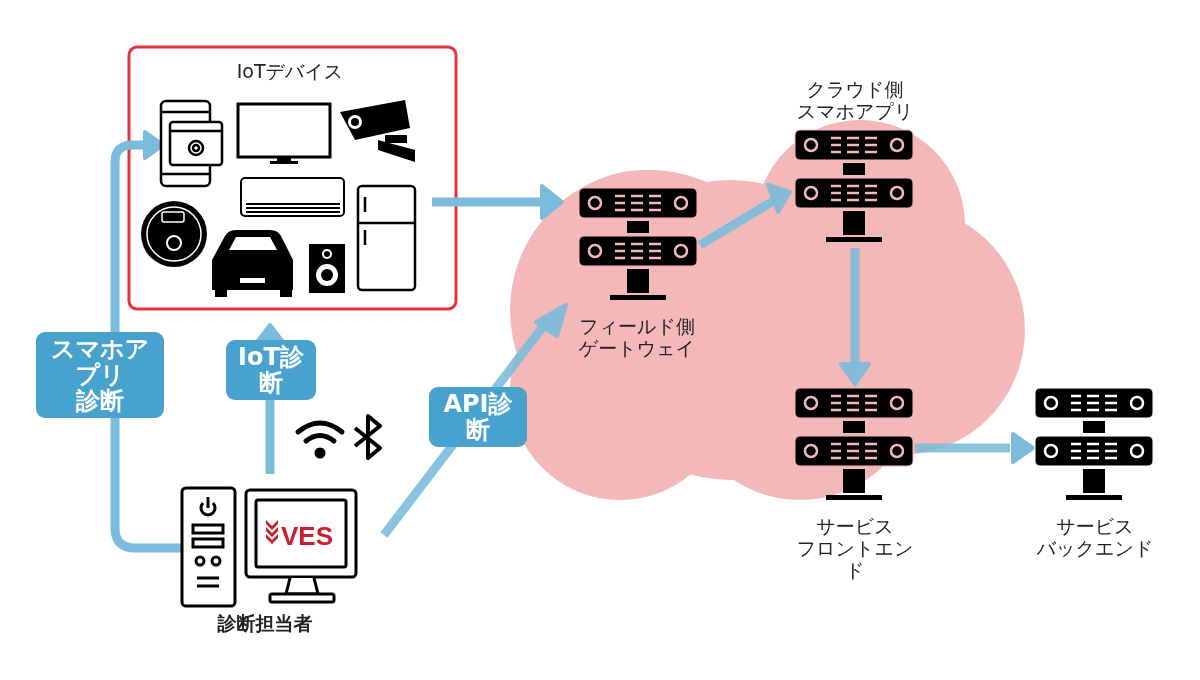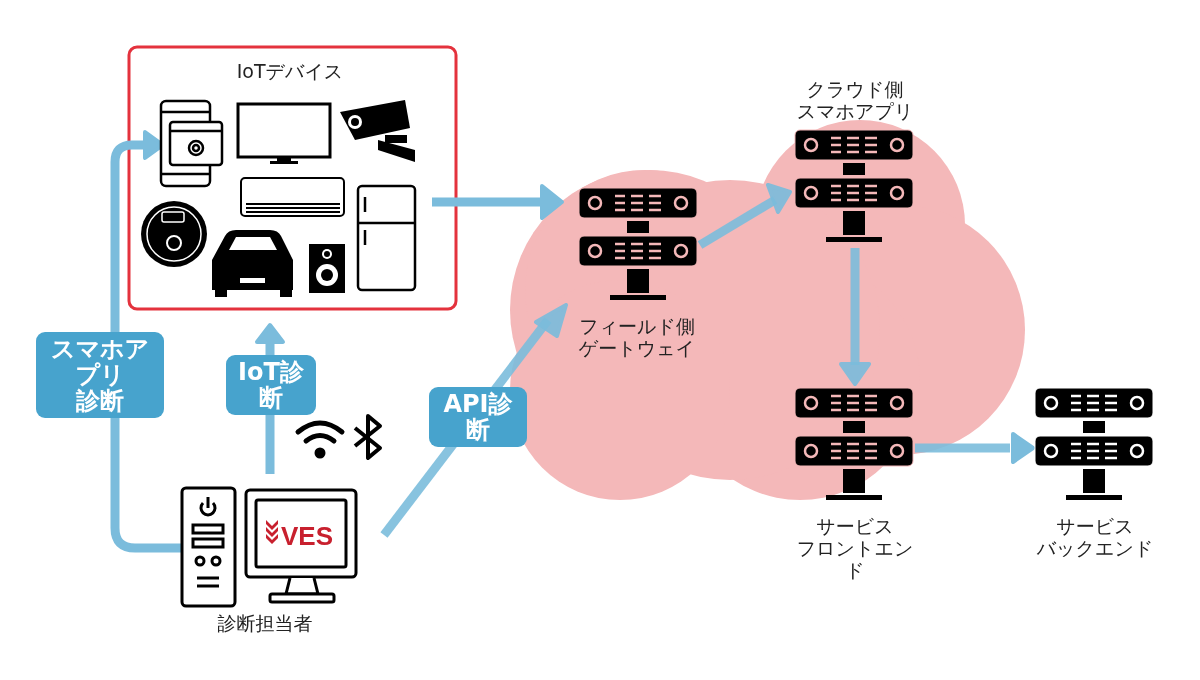--- a/index.html
+++ b/index.html
@@ -179,26 +179,26 @@
         <use href="#server-unit" y="0" stroke="#ffffff"></use>
         <use href="#server-unit" y="48" stroke="#ffffff"></use>
         <rect x="48" y="33" width="22" height="12" fill="#000"></rect>
         <rect x="48" y="81" width="22" height="24" fill="#000"></rect>
         <rect x="31" y="107" width="56" height="5" fill="#000"></rect>
       </g>
     </g>
 </svg>
 
 <div class="caption" style="left:230px; top:60px; width:120px;">IoTデバイス</div>
-<div class="caption" style="left:210px; top:612px; width:110px;">診断担当者</div>
+<div class="caption" style="left:210px; top:612px; width:110px;font-weight:bold;">診断担当者</div>
 <div class="caption" style="left:575px; top:315px; width:120px; text-align:right;">フィールド側
 ゲートウェイ</div>
 <div class="caption" style="left:795px; top:78px; width:120px;">クラウド側
 スマホアプリ</div>
 <div class="caption" style="left:790px; top:515px; width:130px;">サービス
 フロントエンド</div>
 <div class="caption" style="left:1035px; top:515px; width:120px;">サービス
 バックエンド</div>
 
 <div class="tag" style="left:36px; top:332px; width:112px;">スマホアプリ
 診断</div>
-<div class="tag" style="left:226px; top:355px; width:74px;text-align:center;">IoT診断</div>
+<div class="tag" style="left:226px; top:340px; width:74px;text-align:center;">IoT診断</div>
 <div class="tag" style="left:429px; top:387px; width:82px;">API診断</div>
 
 </body></html>

